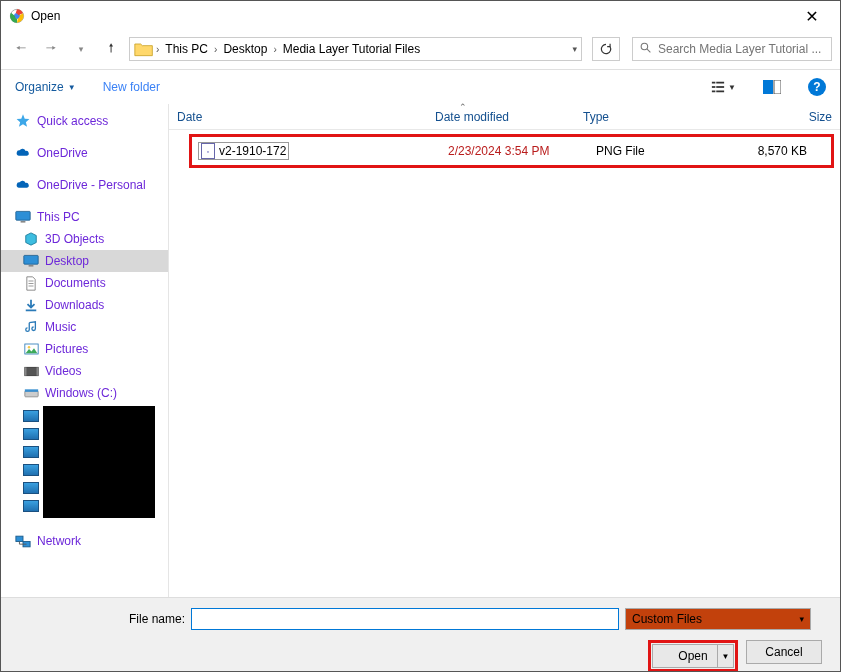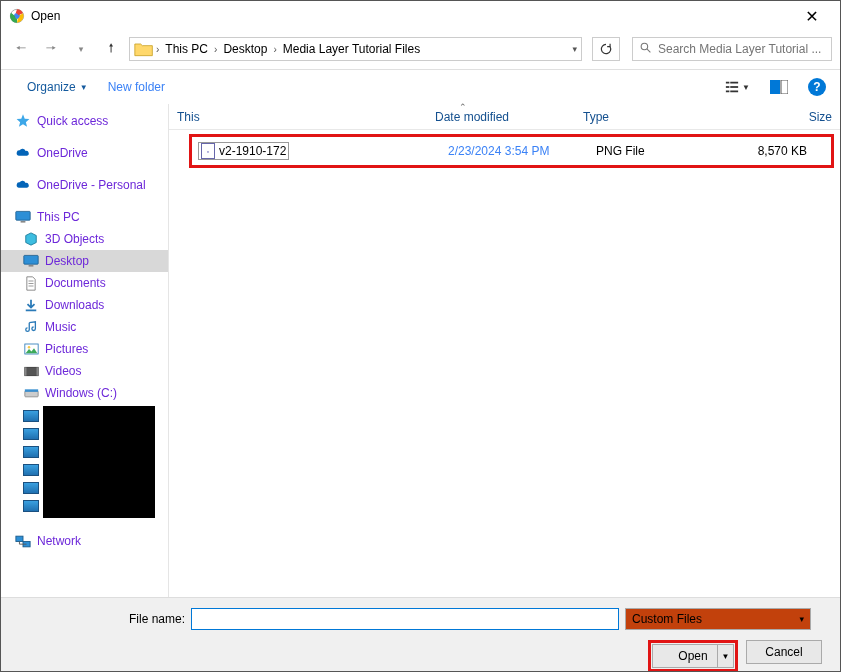--- a/index.html
+++ b/index.html
@@ -20,21 +20,21 @@
 .breadcrumb .crumb { padding:2px 4px; color:#000; }
 .breadcrumb .sep { color:#555; font-size:10px; }
 .breadcrumb .drop { position:absolute; right:4px; color:#555; font-size:9px; }
 .refresh { width:28px; height:24px; border:1px solid #ccc; display:flex; align-items:center; justify-content:center; color:#333; margin-right:6px; }
 .searchbox { width:200px; height:24px; border:1px solid #ccc; display:flex; align-items:center; padding:8px 6px; color:#666; gap:6px; }
 .searchbox input { border:none; outline:none; flex:1; color:#666; font-size:12px; }
 
 .sep-line { height:1px; background:#e0e0e0; margin-top:2px; }
 
 
-.toolbar { display:flex; align-items:center; height:34px; padding:0 14px; gap:20px;margin-left:12px; }
+.toolbar { display:flex; align-items:center; height:34px; padding:0 14px; gap:27px; }
 .toolbar .orgbtn { color:#145a9e; display:flex; align-items:center; gap:4px; }
 .toolbar .newfolder { color:#3b82f6; }
 .toolbar .spacer { flex:1; }
 .toolbar .viewbtn { display:flex; align-items:center; gap:2px; color:#333; }
 .toolbar .help { width:18px; height:18px; border-radius:50%; background:#0078d7; color:#fff; display:flex; align-items:center; justify-content:center; font-weight:bold; font-size:12px; }
 
 .mainarea { display:flex; height: calc(100% - 30px - 36px - 1px - 34px - 74px); }
 
 
 .sidebar { width:168px; border-right:1px solid #e5e5e5; padding:6px 0; overflow:hidden; }
@@ -56,21 +56,21 @@
 .col.date { width:148px; }
 .col.type { width:112px; }
 .col.size { flex:1; text-align:right; }
 .sort-ind { position:absolute; left:290px; top:-2px; color:#666; font-size:9px; }
 
 .filerow-wrap { border:3px solid #e11414; margin:4px 6px 0 20px; padding:2px 0; }
 .filerow { display:flex; align-items:center; height:24px; }
 .filerow .fname { width:256px; display:flex; align-items:center; gap:4px; padding-left:6px; }
 .filerow .fname .box { border:1px solid #999; padding:0 2px; display:flex; align-items:center; gap:4px; }
 .file-ic { width:14px; height:16px; border:1px solid #66a; background:#fff; display:flex; align-items:center; justify-content:center; font-size:7px; color:#44a; }
-.filerow .fdate { width:148px; color:#3b82f6; }
+.filerow .fdate { width:148px; color:#b91c1c; }
 .filerow .ftype { width:112px; color:#000; }
 .filerow .fsize { flex:1; text-align:right; padding-right:24px; color:#000; }
 
 
 .bottom { position:absolute; bottom:0; left:0; right:0; height:74px; background:#f0f0f0; border-top:1px solid #ddd; padding:10px 14px; }
 .fn-row { display:flex; align-items:center; gap:6px; margin-bottom:10px; }
 .fn-label { width:170px; text-align:right; }
 .fn-input { flex:1; max-width:428px; height:22px; border:1px solid #0078d7; background:#fff; padding:0 4px; }
 .filetype { width:186px; height:22px; border:1px solid #aaa; background:#c2410c; display:flex; align-items:center; justify-content:space-between; padding:0 6px; }
 .btn-row { display:flex; justify-content:flex-end; gap:8px; padding-right:4px; }
@@ -293,21 +293,21 @@
             <line x1="5" y1="10" x2="13" y2="10" stroke="#555"></line>
           </svg>
         </span>
       <span>Network</span>
     </div>
   </div>
 
   <div class="filelist">
     <div class="list-header">
       <span class="sort-ind">⌃</span>
-      <span class="col name">This</span>
+      <span class="col name">Date</span>
       <span class="col date">Date modified</span>
       <span class="col type">Type</span>
       <span class="col size">Size</span>
     </div>
     <div class="filerow-wrap">
       <div class="filerow">
         <span class="fname">
           <span class="box">
             <span class="file-ic">▫</span>
             <span>v2-1910-172</span>

